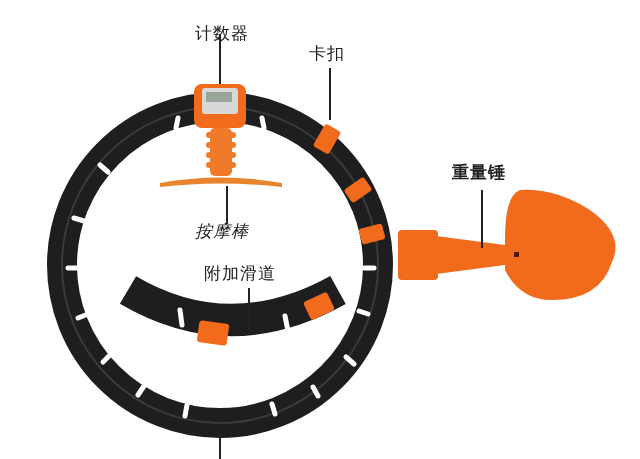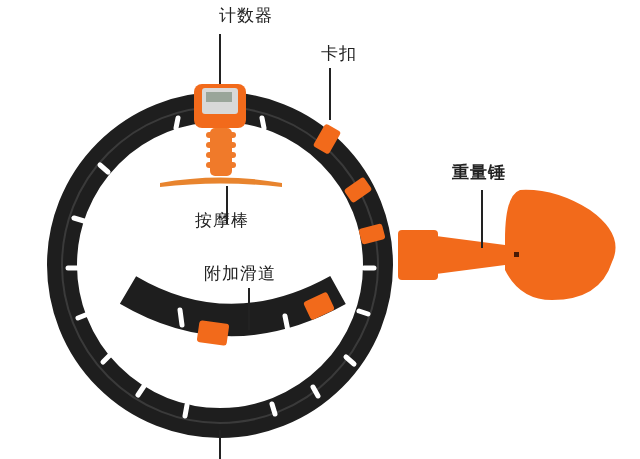--- a/index.html
+++ b/index.html
@@ -57,28 +57,28 @@
   <line x1="285" y1="316" x2="288" y2="331" stroke="#fff" stroke-width="5" stroke-linecap="round"></line>
 
   <g>
     <rect x="398" y="230" width="40" height="50" rx="4" fill="#f26a1b"></rect>
     <path d="M436 236 L505 245 L505 265 L436 274 Z" fill="#f26a1b"></path>
     <path d="M520 190 Q555 188 590 210 Q625 235 612 262 Q600 300 552 300 Q520 300 505 270 L505 240 Q505 195 520 190 Z" fill="#f26a1b"></path>
     <rect x="514" y="252" width="5" height="5" fill="#4a1a05"></rect>
   </g>
 </svg>
 
-<div class="label" style="left:195px;top:4px;margin-left:24px;">计数器</div>
+<div class="label" style="left:195px;top:22px;">计数器</div>
 <div class="leader" style="left:219px;top:34px;height:50px;"></div>
 
-<div class="label" style="left:321px;top:42px;">卡扣</div>
+<div class="label" style="left:309px;top:42px;">卡扣</div>
 <div class="leader" style="left:329px;top:68px;height:52px;"></div>
 
 <div class="label" style="left:452px;top:161px;font-weight:bold;">重量锤</div>
 <div class="leader" style="left:481px;top:190px;height:58px;"></div>
 
-<div class="label" style="left:195px;top:209px;">按摩棒</div>
+<div class="label" style="left:195px;top:220px;font-style:italic;">按摩棒</div>
 <div class="leader" style="left:226px;top:186px;height:38px;"></div>
 
 <div class="label" style="left:204px;top:262px;">附加滑道</div>
 <div class="leader" style="left:248px;top:288px;height:42px;"></div>
 
 <div class="leader" style="left:219px;top:430px;height:29px;"></div>
 
 </body></html>

